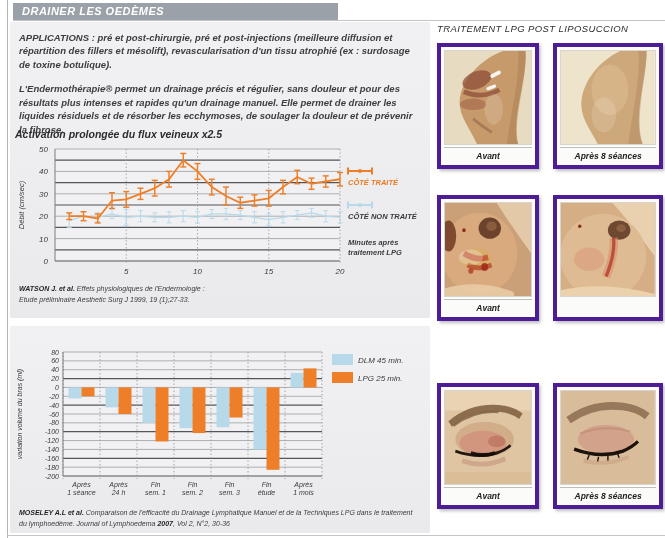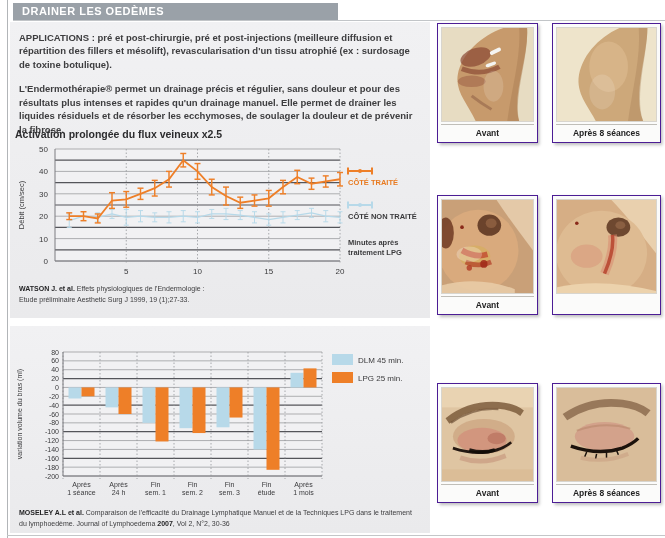--- a/index.html
+++ b/index.html
@@ -1,17 +1,17 @@
 <!DOCTYPE html>
 <html><head>
 <meta charset="utf-8">
 <style>
   html,body{margin:0;padding:0;background:#fff;}
   .page{position:relative;width:665px;height:538px;background:#fff;overflow:hidden;
-        font-family:"Liberation Sans",sans-serif;}
+        font-family:"Liberation Sans",sans-serif;font-style:italic;}
   .left-rule{position:absolute;left:7px;top:0;width:1px;height:538px;background:#b2b5b8;}
   .bottom-rule{position:absolute;left:7px;top:535px;width:658px;height:1px;background:#c4c6c8;}
   .header-bar{position:absolute;left:13px;top:3px;width:325px;height:17px;background:#9aa1a8;
         color:#fff;font-weight:bold;font-size:11px;line-height:17px;padding-left:9px;
         letter-spacing:.5px;box-sizing:border-box;}
   .header-line{position:absolute;left:13px;top:20px;width:652px;height:1px;background:#c2c5c8;}
   .col-bg{position:absolute;left:10px;width:420px;background:linear-gradient(180deg,#f1f1f3 0%,#eaeaec 100%);}
   .bg1{top:22px;height:296px;}
   .bg2{top:326px;height:207px;}
   .intro{position:absolute;left:19px;top:31px;width:402px;font-size:9.5px;font-weight:bold;
@@ -23,21 +23,21 @@
   #chart1{position:absolute;left:10px;top:141px;width:420px;height:150px;}
   #chart2{position:absolute;left:10px;top:346px;width:420px;height:160px;}
   .citation{position:absolute;left:19px;font-size:7px;color:#3c3c3e;line-height:1.5;width:402px;}
   .c1{top:284px;}
   .c2{top:508px;}
   .citation .b{font-weight:bold;color:#242426;}
   .treat{position:absolute;left:437px;width:226px;}
   .s1{top:23px;}.s2{top:195px;}.s3{top:383px;}
   .treat h3{margin:0 0 9px;font-size:9.5px;font-weight:normal;letter-spacing:.4px;color:#2e2e30;}
   .photos{display:flex;gap:14px;}
-  .polaroid{background:#fbfbfa;border:1px solid #4c1d95;box-shadow:1.5px 2px 3px rgba(90,90,90,.4);}
+  .polaroid{background:#fbfbfa;border:4px solid #4c1d95;box-shadow:1.5px 2px 3px rgba(90,90,90,.4);}
   .pol-before{width:99px;}
   .pol-after{width:107px;}
   .photo{margin:3px 3px 0;height:93px;border:1px solid #d8d5ce;overflow:hidden;}
   .photo svg{display:block;width:100%;height:100%;}
   .caption{height:16px;line-height:16px;text-align:center;font-size:8.5px;font-weight:bold;
         color:#222;border-top:1px solid #c0beb8;margin:2px 3px 1px;}
 </style>
 </head>
 <body>
 
@@ -305,20 +305,21 @@
       <text x="0" y="0" fill="#3a3a3c" font-size="7" text-anchor="middle" font-family="&quot;Liberation Sans&quot;, sans-serif" font-weight="normal" transform="translate(12,68) rotate(-90)">variation volume du bras (ml)</text>
     </svg>
 
   <div class="citation c2">
     <span class="b">MOSELEY A.L et al.</span>
     <span>Comparaison de l'efficacité du Drainage Lymphatique Manuel et de la Techniques LPG dans le traitement du lymphoedème. Journal of Lymphoedema</span>
     <span class="b">2007</span><span>, Vol 2, N°2, 30-36</span>
   </div>
 
   <div class="treat s1">
+    <h3>TRAITEMENT LPG POST LIPOSUCCION</h3>
     <div class="photos">
       <div class="polaroid pol-before">
         <div class="photo">
           <svg viewBox="0 0 92 96" preserveAspectRatio="none">
             <rect width="92" height="96" fill="#e7dcc2"></rect>
             <path d="M62,0 C40,8 20,26 16,48 C13,66 26,78 34,96 L78,96 C70,70 88,30 86,0 Z" fill="#c79a6c"></path>
             <path d="M78,0 C80,30 70,64 66,96 L78,96 C72,70 88,30 86,0 Z" fill="#a87c52" opacity=".45"></path>
             <ellipse cx="34" cy="30" rx="16" ry="9" fill="#8a4733" opacity=".7" transform="rotate(-20 34 30)"></ellipse>
             <path d="M20,42 Q40,50 58,40" stroke="#7a3526" stroke-width="5" fill="none" opacity=".55"></path>
             <ellipse cx="30" cy="55" rx="14" ry="6" fill="#9a5a42" opacity=".5"></ellipse>

